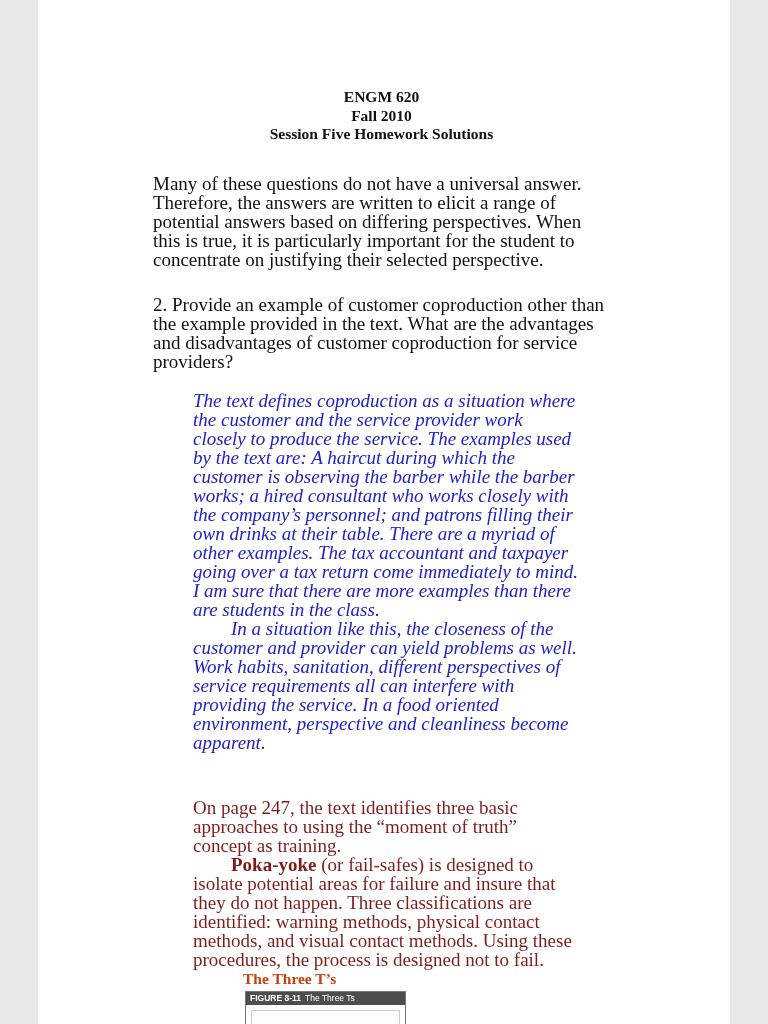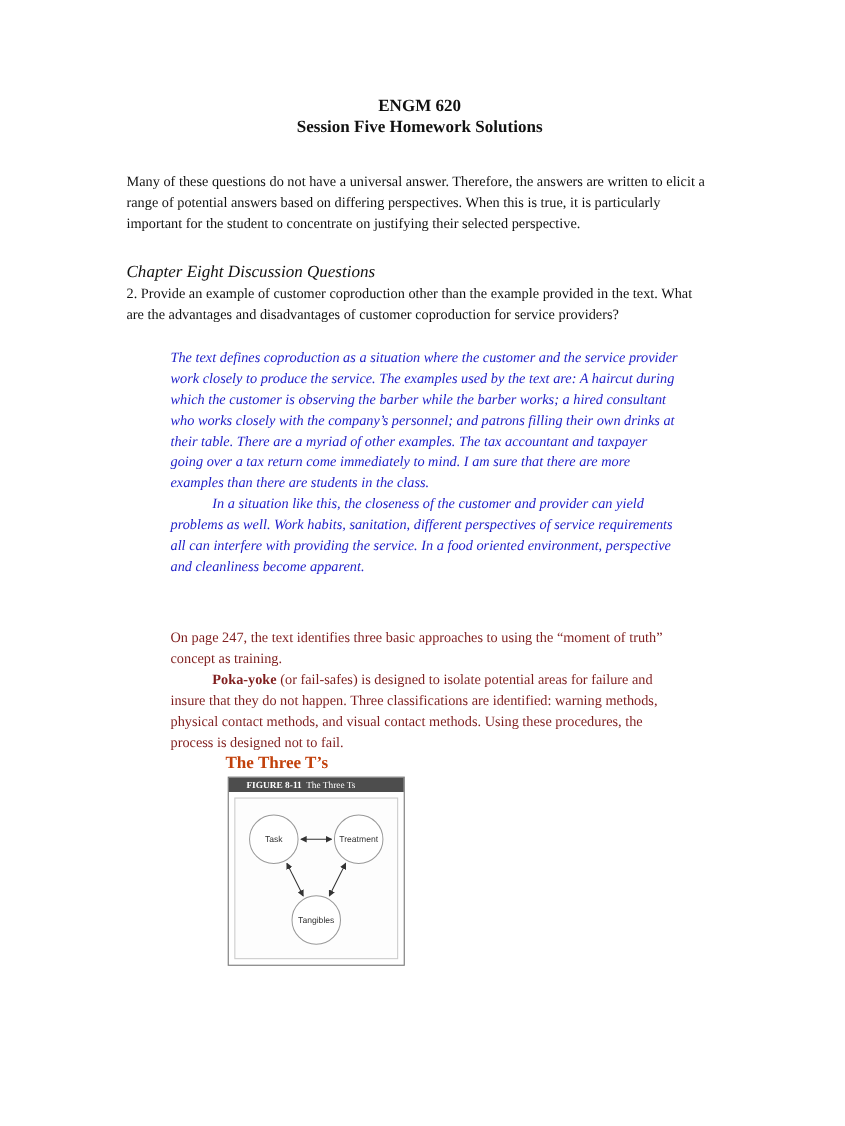--- a/index.html
+++ b/index.html
@@ -1,29 +1,29 @@
 <!DOCTYPE html>
 <html><head>
 <meta charset="utf-8">
 <style>
   html,body { margin:0; padding:0; background:#e9e9e9; }
   .page {
-    width:768px; height:1024px; margin:0 auto; background:#ffffff;
+    width:692px; height:1024px; margin:0 auto; background:#ffffff;
     position:relative; box-sizing:border-box;
     padding:88px 120px 40px 115px;
     font-family:"Liberation Serif", serif;
     color:#111111;
     overflow:hidden;
   }
   .title-block {
     text-align:center; font-weight:bold;
     font-size:15.5px; line-height:18.5px;
     margin-bottom:30px;
   }
-  .para { font-size:13px; line-height:19px; margin:0; }
+  .para { font-size:19px; line-height:19px; margin:0; }
   .gap-md { height:20px; }
   .gap-lg { height:26px; }
   .chapter-heading {
     font-style:italic; font-size:15.5px; line-height:19px; margin:0;
   }
   .answer {
     margin-left:40px; margin-right:30px;
     font-size:15.5px; line-height:19px;
   }
   .indent-first { text-indent:38px; }
@@ -31,23 +31,23 @@
   .threets-line { margin-left:90px; font-weight:bold; font-size:15.5px; line-height:19px; }
   .figure-box {
     margin-left:92px; margin-top:3px;
     width:161px;
     border:1px solid #777;
     background:#ffffff;
     box-sizing:border-box;
   }
   .figure-header {
     background:#4d4d4d; color:#ffffff;
-    font-family:Liberation Serif, serif;
+    font-family:Liberation Sans, sans-serif;
     font-size:8.5px; line-height:13px; height:13px;
-    padding:0 16px; white-space:nowrap; overflow:hidden;
+    padding:0 4px; white-space:nowrap; overflow:hidden;
   }
   .figure-header .fig-label { font-weight:bold; margin-right:4px; }
   .figure-body {
     padding:5px;
   }
   .figure-inner {
     border:1px solid #cccccc;
     background:#fdfdfd;
   }
   svg text {
@@ -55,28 +55,28 @@
     font-size:8.5px; fill:#333333; text-anchor:middle;
   }
 </style>
 </head>
 <body>
 
 <div class="page">
 
   <div class="title-block">
     <div>ENGM 620</div>
+    <div>Fall 2010</div>
     <div>Session Five Homework Solutions</div>
   </div>
 
   <p class="para">Many of these questions do not have a universal answer.  Therefore, the answers are written to elicit a range of potential answers based on differing perspectives.  When this is true, it is particularly important for the student to concentrate on justifying their selected perspective.</p>
 
   <div class="gap-lg"></div>
 
-  <p class="chapter-heading">Chapter Eight Discussion Questions</p>
 
   <p class="para">2. Provide an example of customer coproduction other than the example provided in the text. What are the advantages and disadvantages of customer coproduction for service providers?</p>
 
   <div class="gap-md"></div>
 
   <div class="answer answer-blue" style="color: rgb(33, 33, 200); font-style: italic;">
     <p class="para">The text defines coproduction as a situation where the customer and the service provider work closely to produce the service. The examples used by the text are: A haircut during which the customer is observing the barber while the barber works; a hired consultant who works closely with the company’s personnel; and patrons filling their own drinks at their table. There are a myriad of other examples. The tax accountant and taxpayer going over a tax return come immediately to mind. I am sure that there are more examples than there are students in the class.</p>
     <p class="para indent-first">In a situation like this, the closeness of the customer and provider can yield problems as well. Work habits, sanitation, different perspectives of service requirements all can interfere with providing the service. In a food oriented environment, perspective and cleanliness become apparent.</p>
   </div>
 

